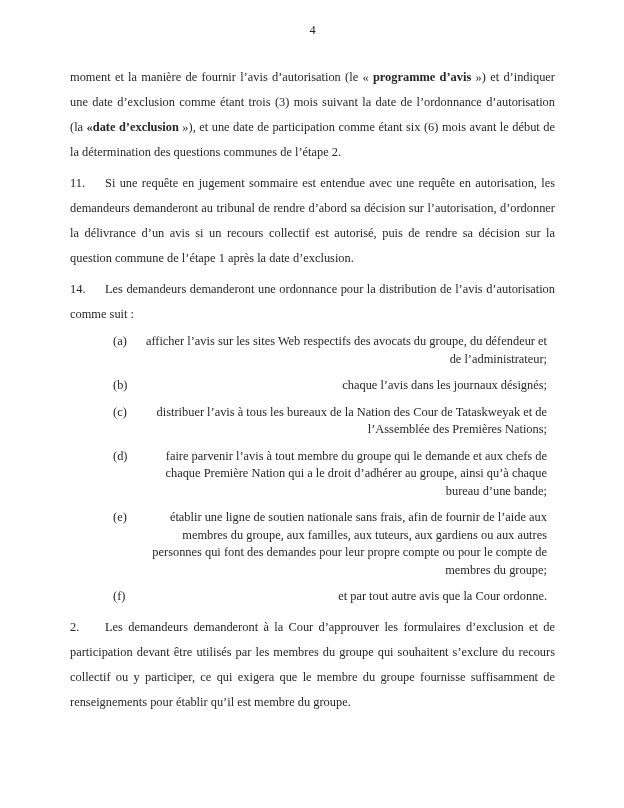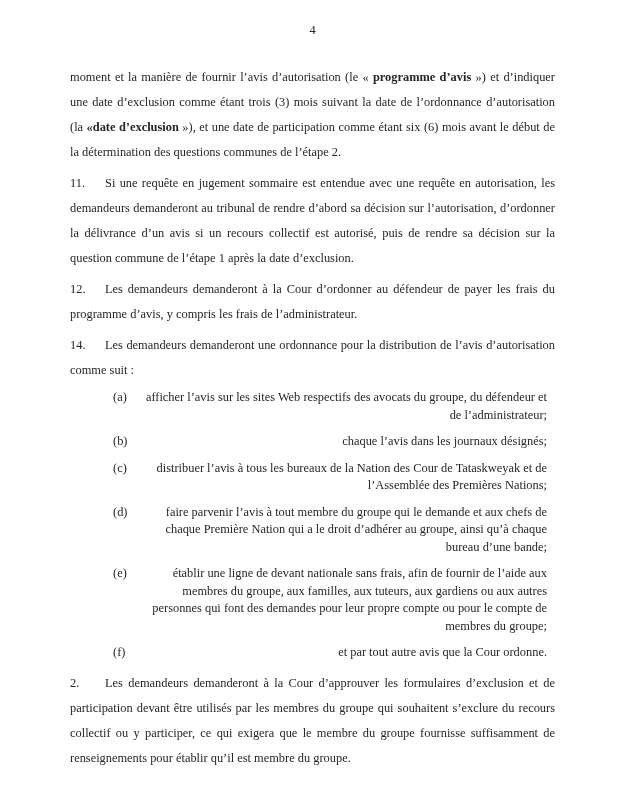--- a/index.html
+++ b/index.html
@@ -55,21 +55,20 @@
 </head>
 <body>
 
 <div class="page">
   <div class="page-number">4</div>
 
   <p class="para" id="intro-paragraph"><span>moment et la manière de fournir l’avis d’autorisation (le « </span><span class="b">programme d’avis</span><span> ») et d’indiquer une date d’exclusion comme étant trois (3) mois suivant la date de l’ordonnance d’autorisation (la </span><span class="b">«date d’exclusion</span><span> »), et une date de participation comme étant six (6) mois avant le début de la détermination des questions communes de l’étape 2.</span></p>
 
   <div id="numbered-paragraphs">
       <p class="para"><span class="pnum">11.</span><span>Si une requête en jugement sommaire est entendue avec une requête en autorisation, les demandeurs demanderont au tribunal de rendre d’abord sa décision sur l’autorisation, d’ordonner la délivrance d’un avis si un recours collectif est autorisé, puis de rendre sa décision sur la question commune de l’étape 1 après la date d’exclusion.</span></p>
-      <p class="para"><span class="pnum">12.</span><span>Les demandeurs demanderont à la Cour d’ordonner au défendeur de payer les frais du programme d’avis, y compris les frais de l’administrateur.</span></p>
       <p class="para"><span class="pnum">14.</span><span>Les demandeurs demanderont une ordonnance pour la distribution de l’avis d’autorisation comme suit :</span></p>
     </div>
 
   <div class="sublist" id="subclause-list">
       <div class="subitem">
         <span class="subletter">(a)</span>
         <span class="subtext">afficher l’avis sur les sites Web respectifs des avocats du groupe, du défendeur et de l’administrateur;</span>
       </div>
       <div class="subitem">
         <span class="subletter">(b)</span>
@@ -78,21 +77,21 @@
       <div class="subitem">
         <span class="subletter">(c)</span>
         <span class="subtext">distribuer l’avis à tous les bureaux de la Nation des Cour de Tataskweyak et de l’Assemblée des Premières Nations;</span>
       </div>
       <div class="subitem">
         <span class="subletter">(d)</span>
         <span class="subtext">faire parvenir l’avis à tout membre du groupe qui le demande et aux chefs de chaque Première Nation qui a le droit d’adhérer au groupe, ainsi qu’à chaque bureau d’une bande;</span>
       </div>
       <div class="subitem">
         <span class="subletter">(e)</span>
-        <span class="subtext">établir une ligne de devant nationale sans frais, afin de fournir de l’aide aux membres du groupe, aux familles, aux tuteurs, aux gardiens ou aux autres personnes qui font des demandes pour leur propre compte ou pour le compte de membres du groupe;</span>
+        <span class="subtext">établir une ligne de soutien nationale sans frais, afin de fournir de l’aide aux membres du groupe, aux familles, aux tuteurs, aux gardiens ou aux autres personnes qui font des demandes pour leur propre compte ou pour le compte de membres du groupe;</span>
       </div>
       <div class="subitem">
         <span class="subletter">(f)</span>
         <span class="subtext">et par tout autre avis que la Cour ordonne.</span>
       </div>
     </div>
 
   <div id="final-paragraph-container">
       <p class="para"><span class="pnum">2.</span><span>Les demandeurs demanderont à la Cour d’approuver les formulaires d’exclusion et de participation devant être utilisés par les membres du groupe qui souhaitent s’exclure du recours collectif ou y participer, ce qui exigera que le membre du groupe fournisse suffisamment de renseignements pour établir qu’il est membre du groupe.</span></p>
     </div>

